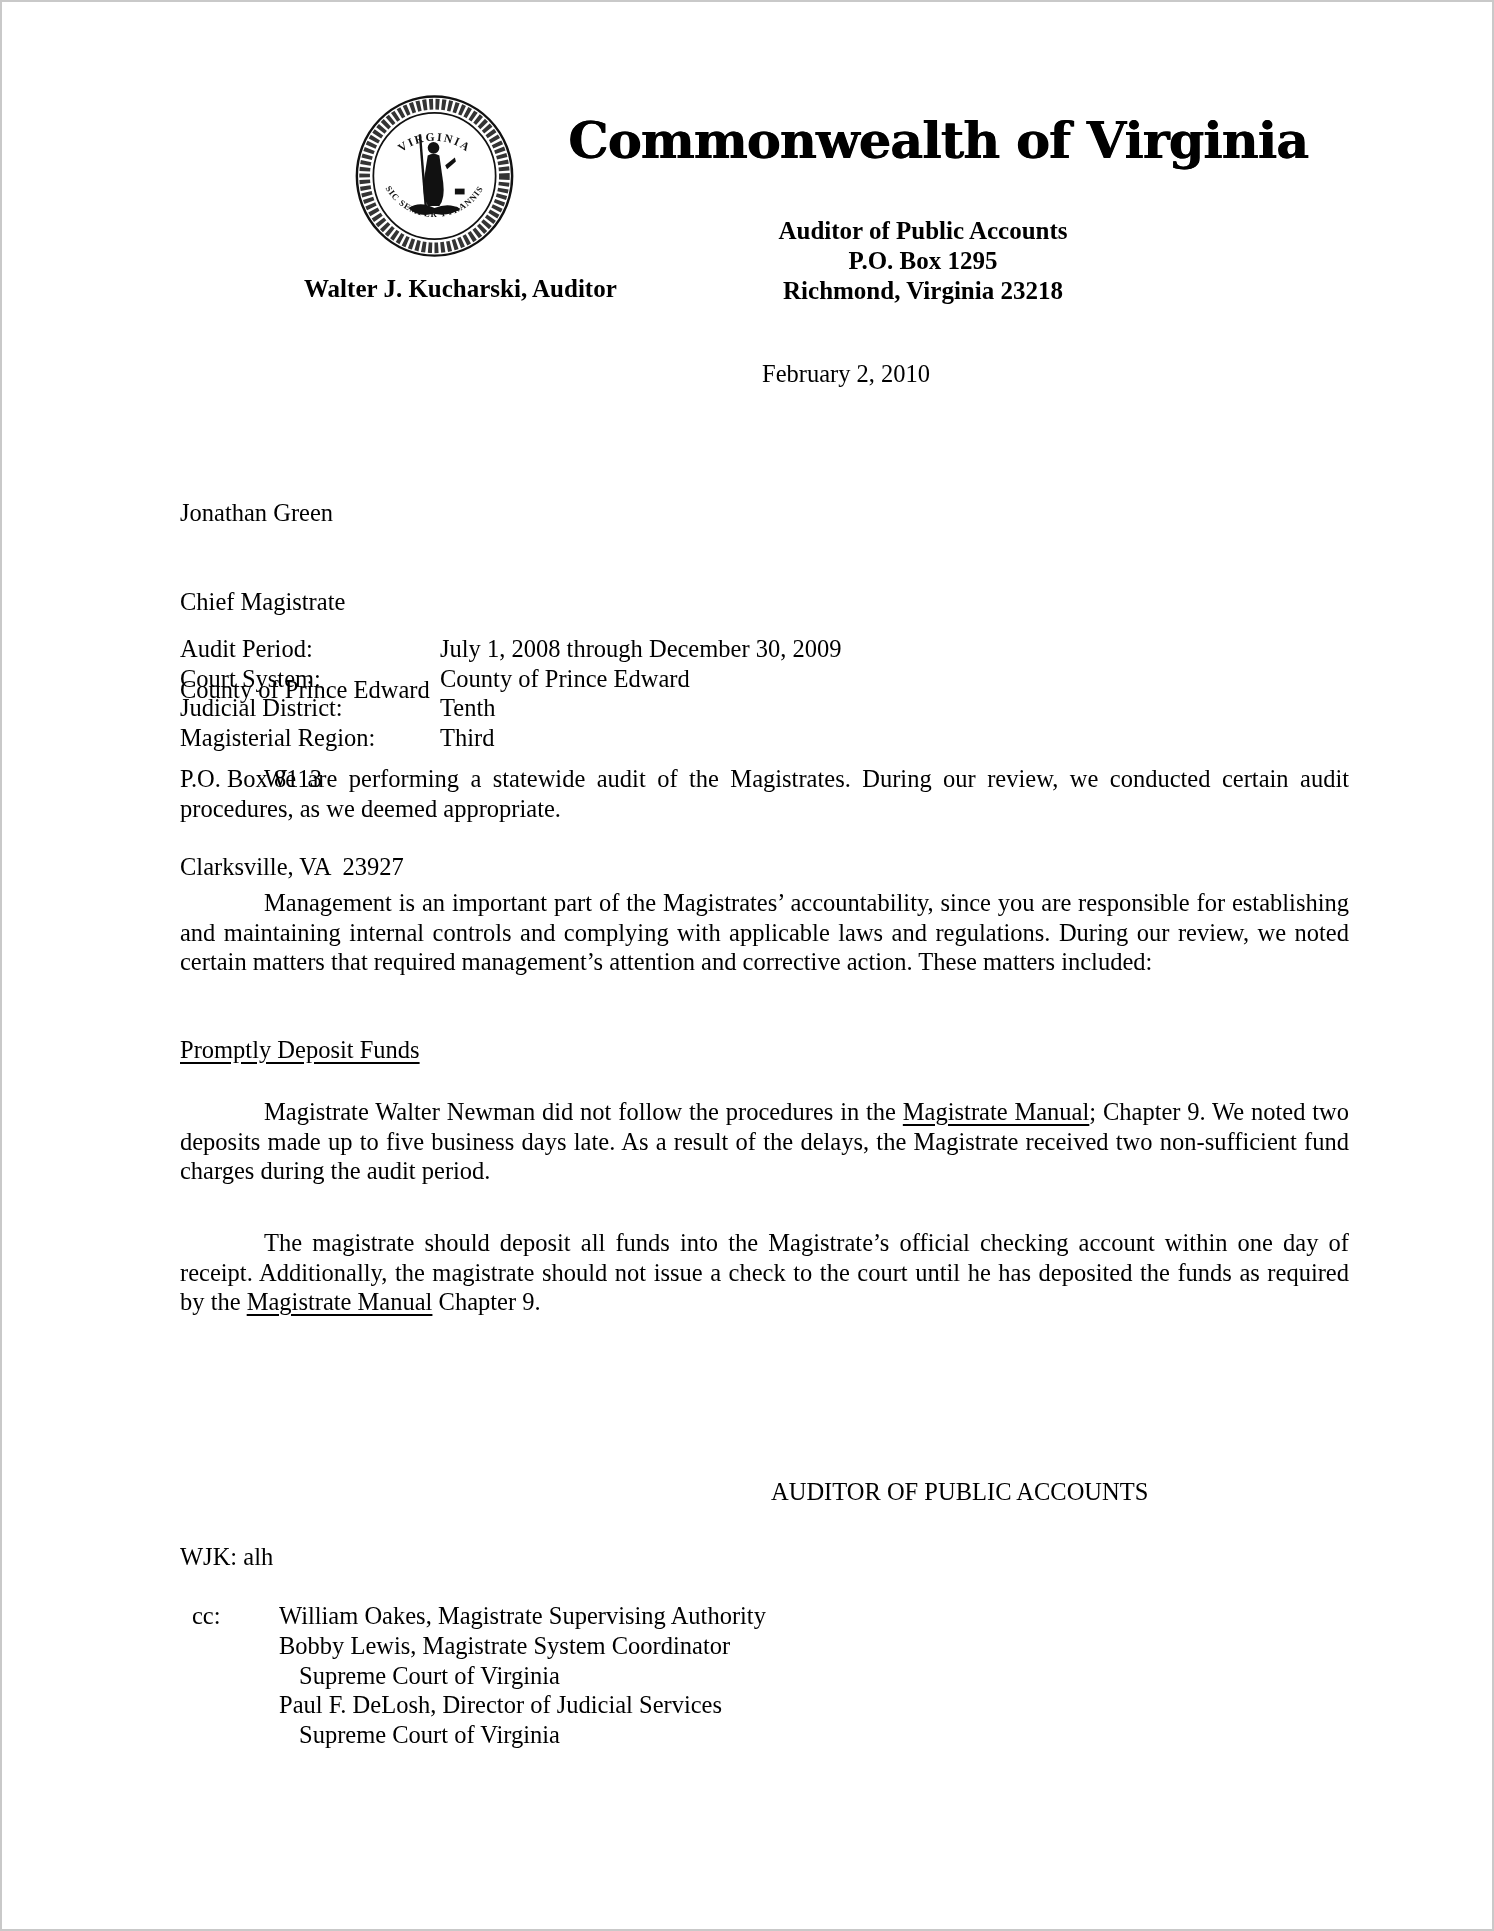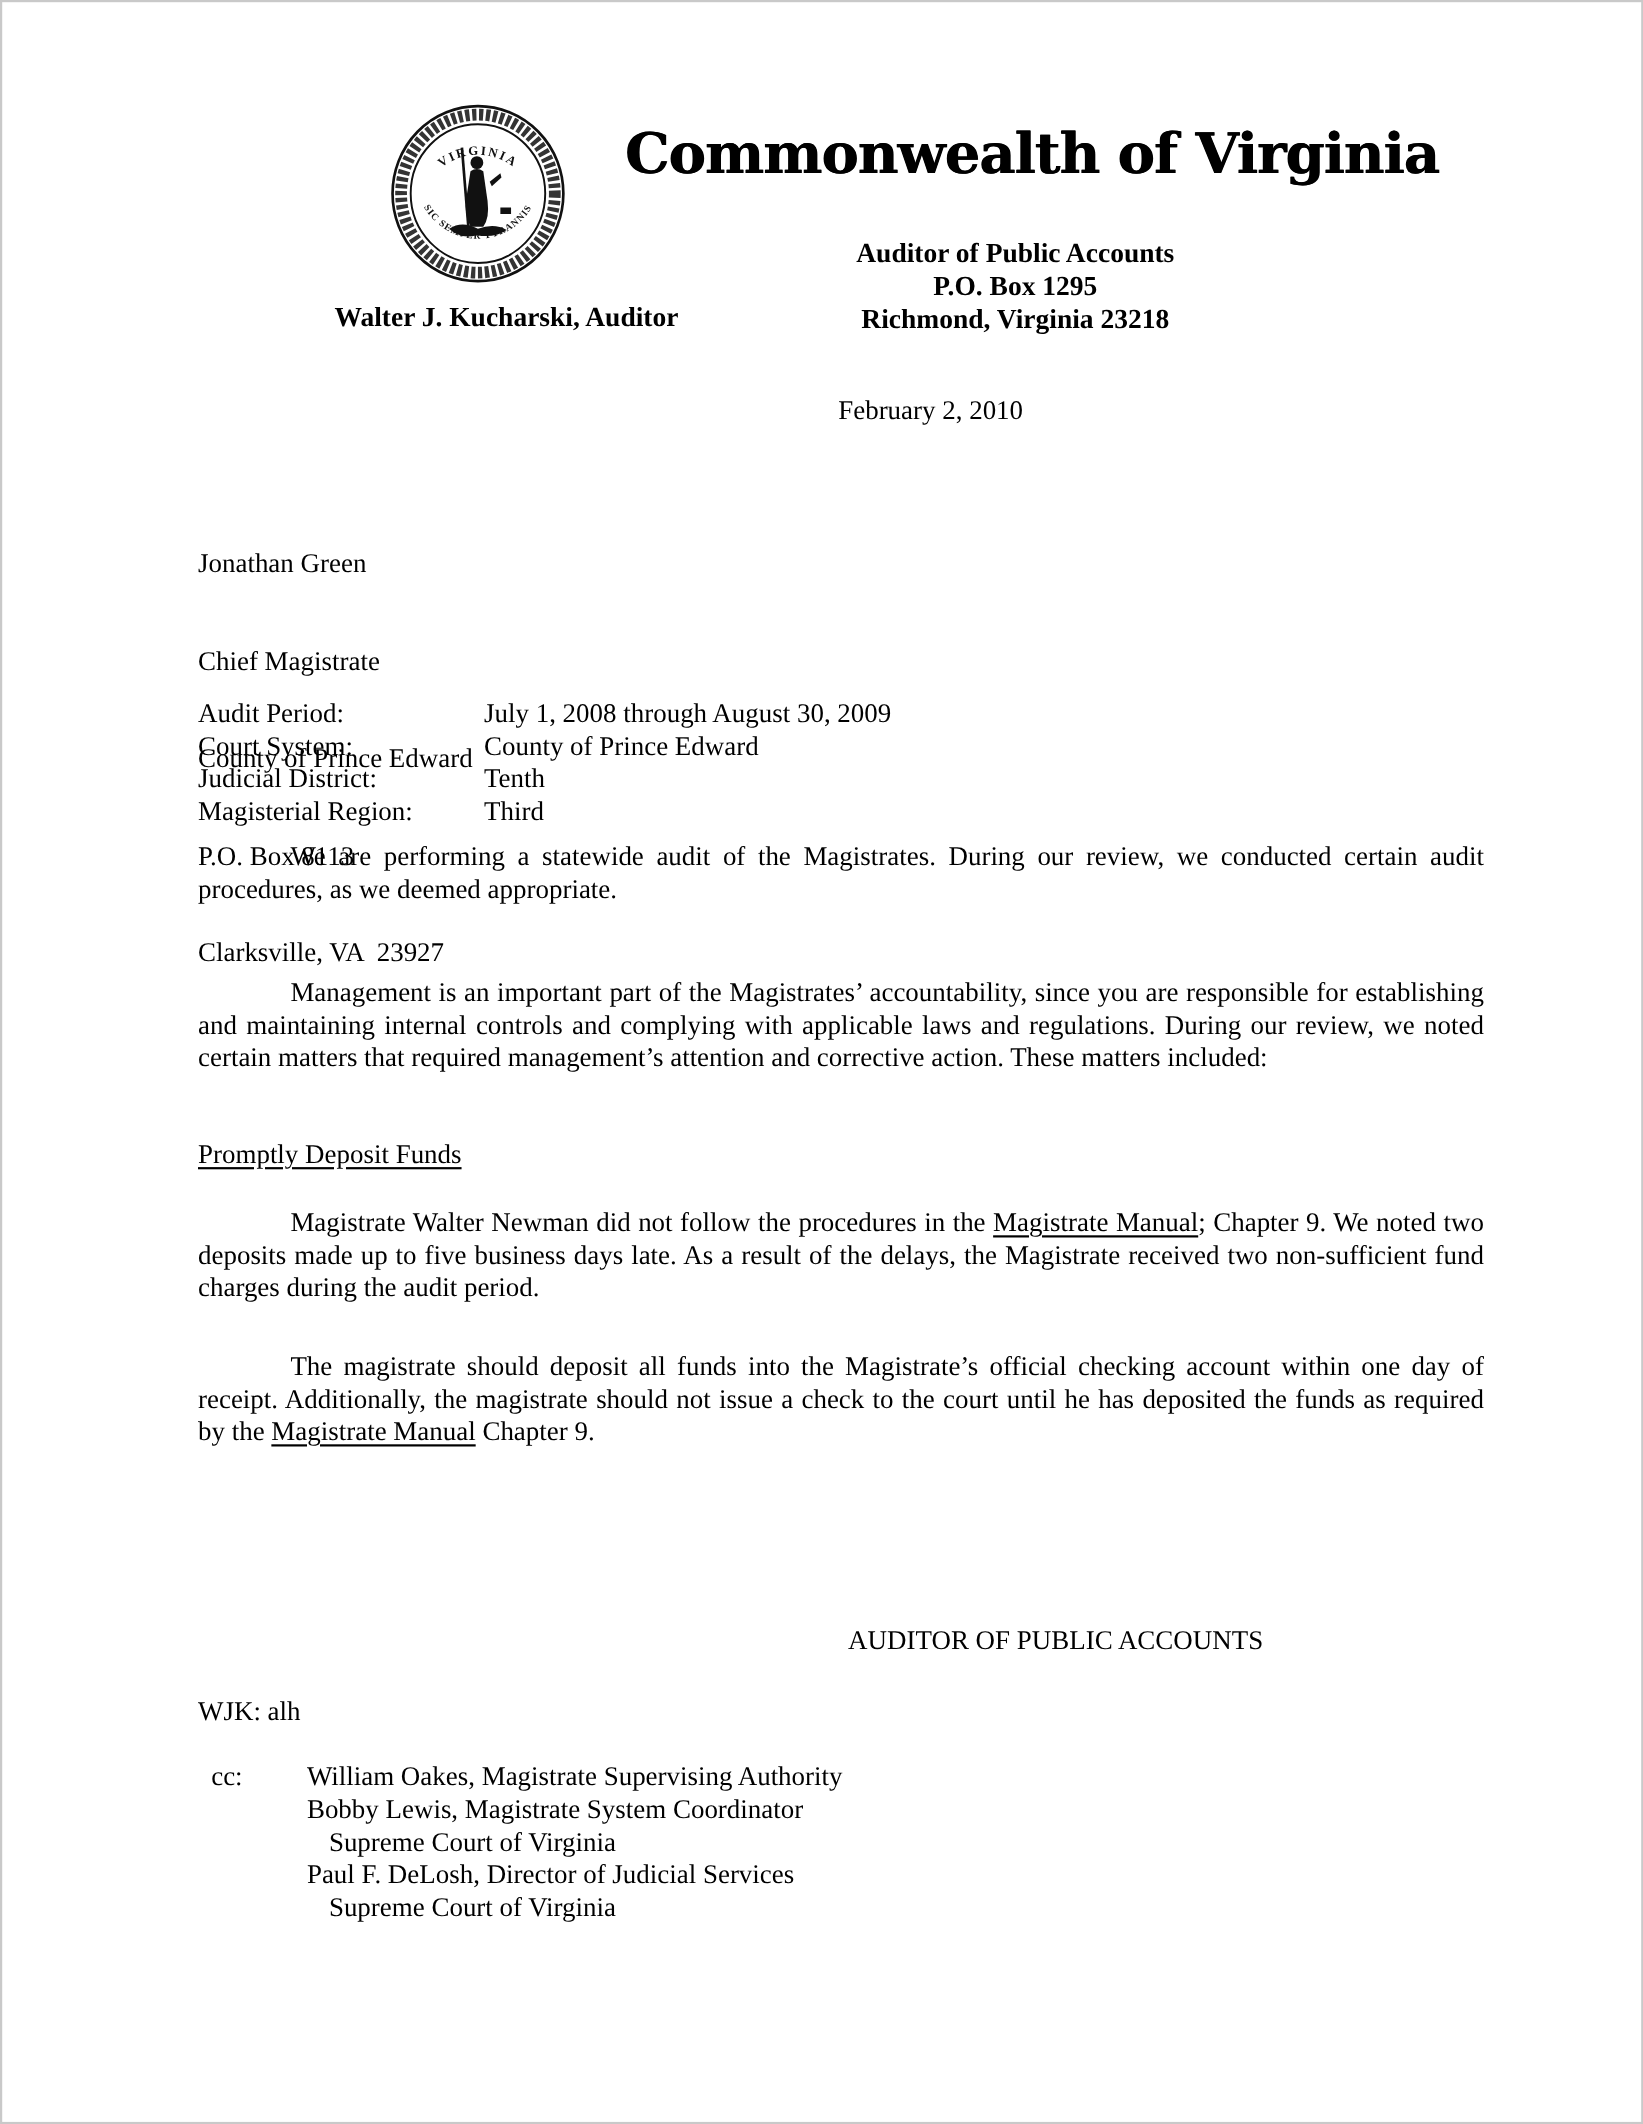--- a/index.html
+++ b/index.html
@@ -181,21 +181,21 @@
     <div>Jonathan Green</div>
     <div>Chief Magistrate</div>
     <div>County of Prince Edward</div>
     <div>P.O. Box 8113</div>
     <div>Clarksville, VA  23927</div>
   </div>
 
   <div class="audit-info">
     <div class="audit-row">
       <div class="audit-label">Audit Period:</div>
-      <div class="audit-value">July 1, 2008 through August 30, 2009</div>
+      <div class="audit-value">July 1, 2008 through December 30, 2009</div>
     </div>
     <div class="audit-row">
       <div class="audit-label">Court System:</div>
       <div class="audit-value">County of Prince Edward</div>
     </div>
     <div class="audit-row">
       <div class="audit-label">Judicial District:</div>
       <div class="audit-value">Tenth</div>
     </div>
     <div class="audit-row">

